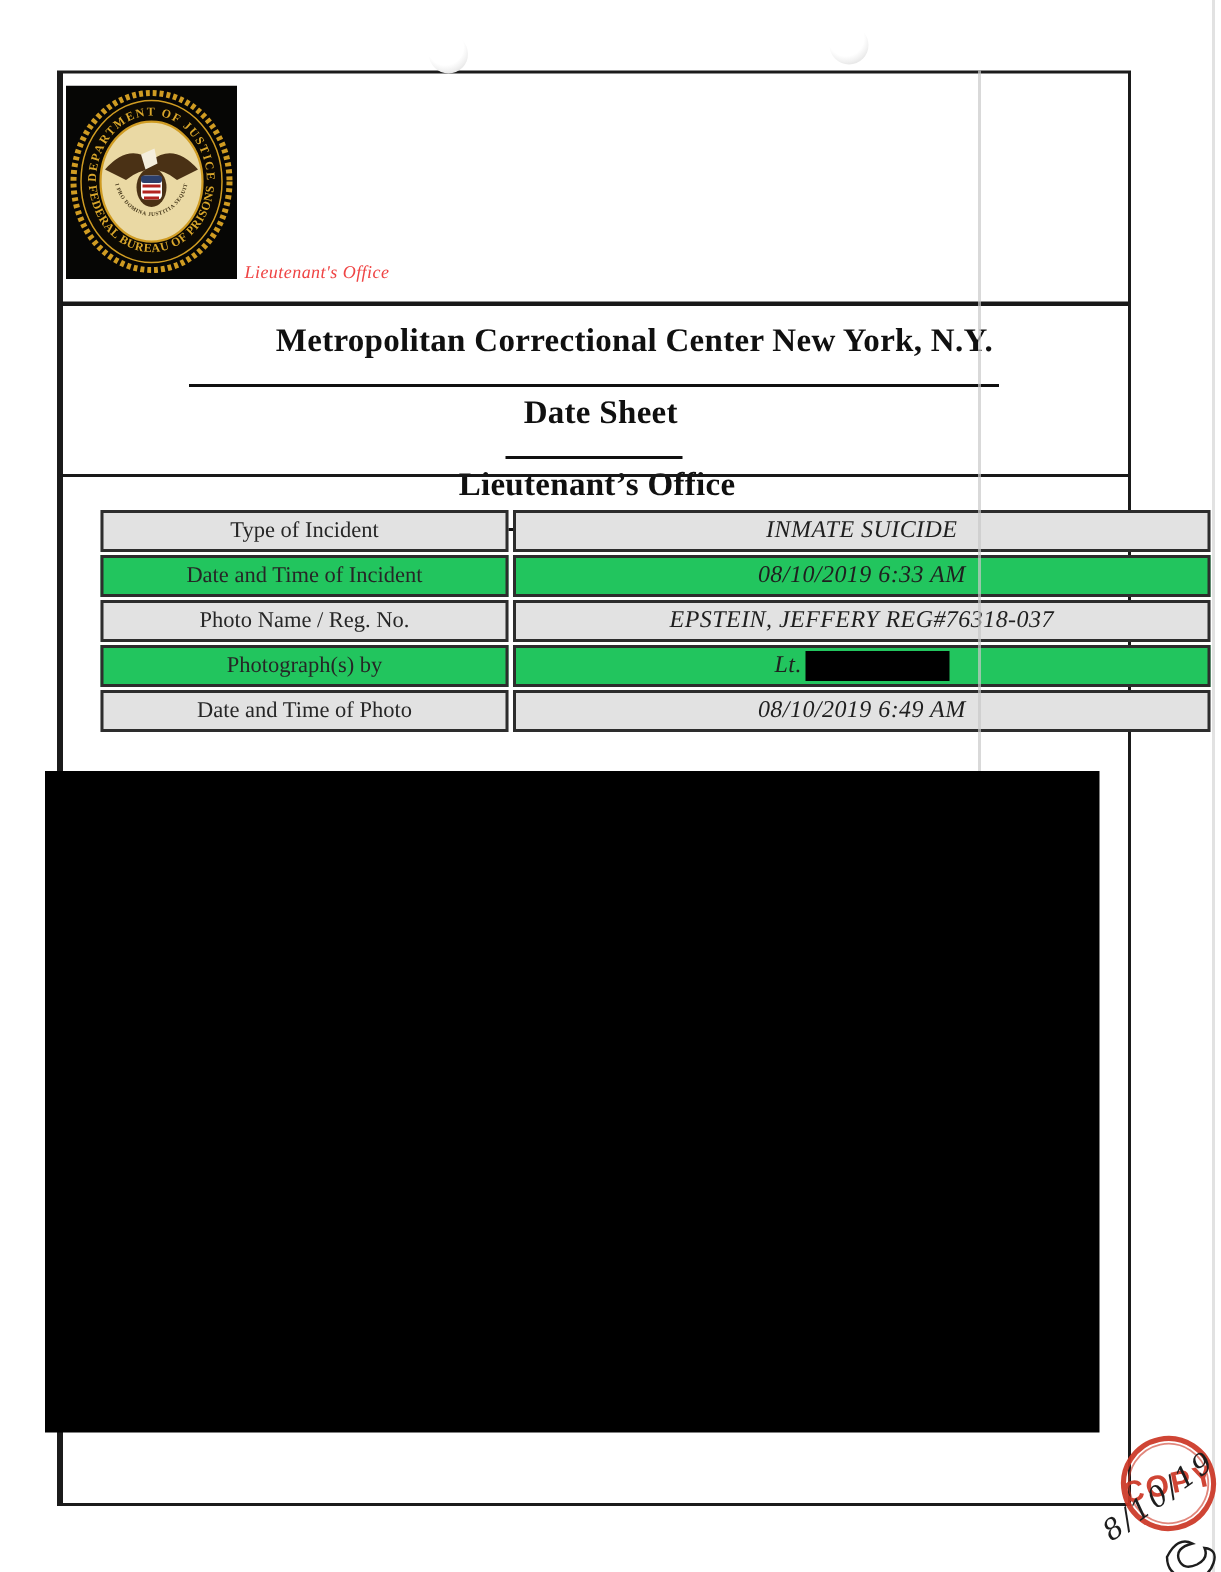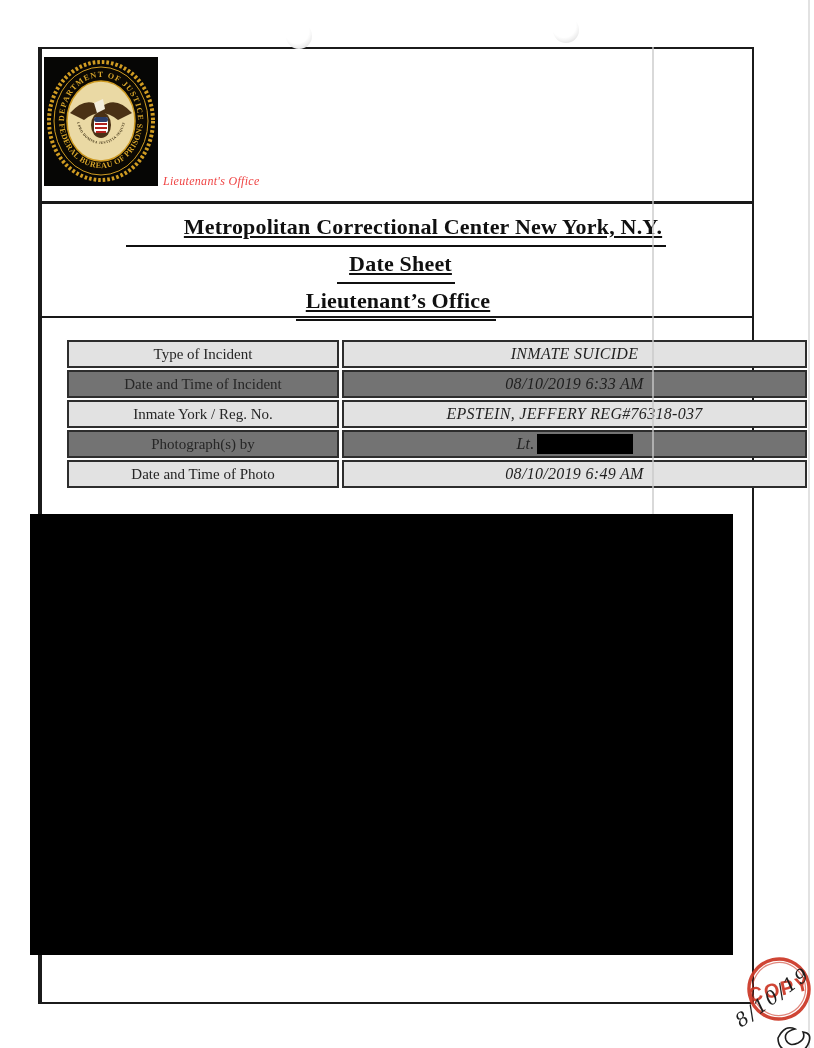--- a/index.html
+++ b/index.html
@@ -30,30 +30,30 @@
   .rule{position:absolute;background:#181818;z-index:3;}
   .rule-top{left:41px;top:201px;width:711px;height:3px;}
   .rule-title-bottom{left:40px;top:316px;width:712px;height:2px;}
 
   
   .title-block{
     position:absolute;left:38px;top:210px;width:716px;z-index:3;
     text-align:center;font-weight:bold;font-size:22px;letter-spacing:.2px;color:#101010;
   }
   .title-line{line-height:34px;white-space:nowrap;}
-  .title-line .u{display:inline-block;border-bottom:2.5px solid #101010;padding-bottom:1px;text-decoration:underline;}
+  .title-line .u{display:inline-block;border-bottom:2.5px solid #101010;padding-bottom:12px;}
   .t1 .u{padding-left:58px;padding-right:4px;}
   .t2 .u{padding-left:12px;padding-right:3px;}
   .t3 .u{padding-left:10px;padding-right:6px;}
 
   
   .photo-table{position:absolute;left:44px;top:340px;width:740px;z-index:3;padding-left:23px;}
   .trow{display:flex;gap:3px;margin-bottom:2px;}
   .cell{
-    border:2px solid #2d2d2d;box-sizing:border-box;height:28px;background:#737373;
+    border:2px solid #2d2d2d;box-sizing:border-box;height:28px;background:#22c55e;
     display:flex;align-items:center;justify-content:center;
   }
   .trow:nth-child(odd) .cell{background:#e2e2e2;}
   .cell.label{width:272px;font-size:15px;color:#262626;}
   .cell.value{flex:1;font-style:italic;font-size:16px;letter-spacing:.3px;color:#1f1f1f;}
   .redact-inline{display:inline-block;width:96px;height:20px;background:#000;margin-left:2px;vertical-align:-5px;}
 
   
   .redaction-block{position:absolute;left:30px;top:514px;width:703px;height:441px;background:#000;z-index:5;}
 
@@ -120,21 +120,21 @@
   <div class="photo-table">
     <div class="trow">
       <div class="cell label">Type of Incident</div>
       <div class="cell value">INMATE SUICIDE</div>
     </div>
     <div class="trow">
       <div class="cell label">Date and Time of Incident</div>
       <div class="cell value">08/10/2019 6:33 AM</div>
     </div>
     <div class="trow">
-      <div class="cell label">Inmate York / Reg. No.</div>
+      <div class="cell label">Photo Name / Reg. No.</div>
       <div class="cell value">EPSTEIN, JEFFERY REG#76318-037</div>
     </div>
     <div class="trow">
       <div class="cell label">Photograph(s) by</div>
       <div class="cell value">
         <span>Lt.</span>
         <span class="redact-inline"></span>
       </div>
     </div>
     <div class="trow">

